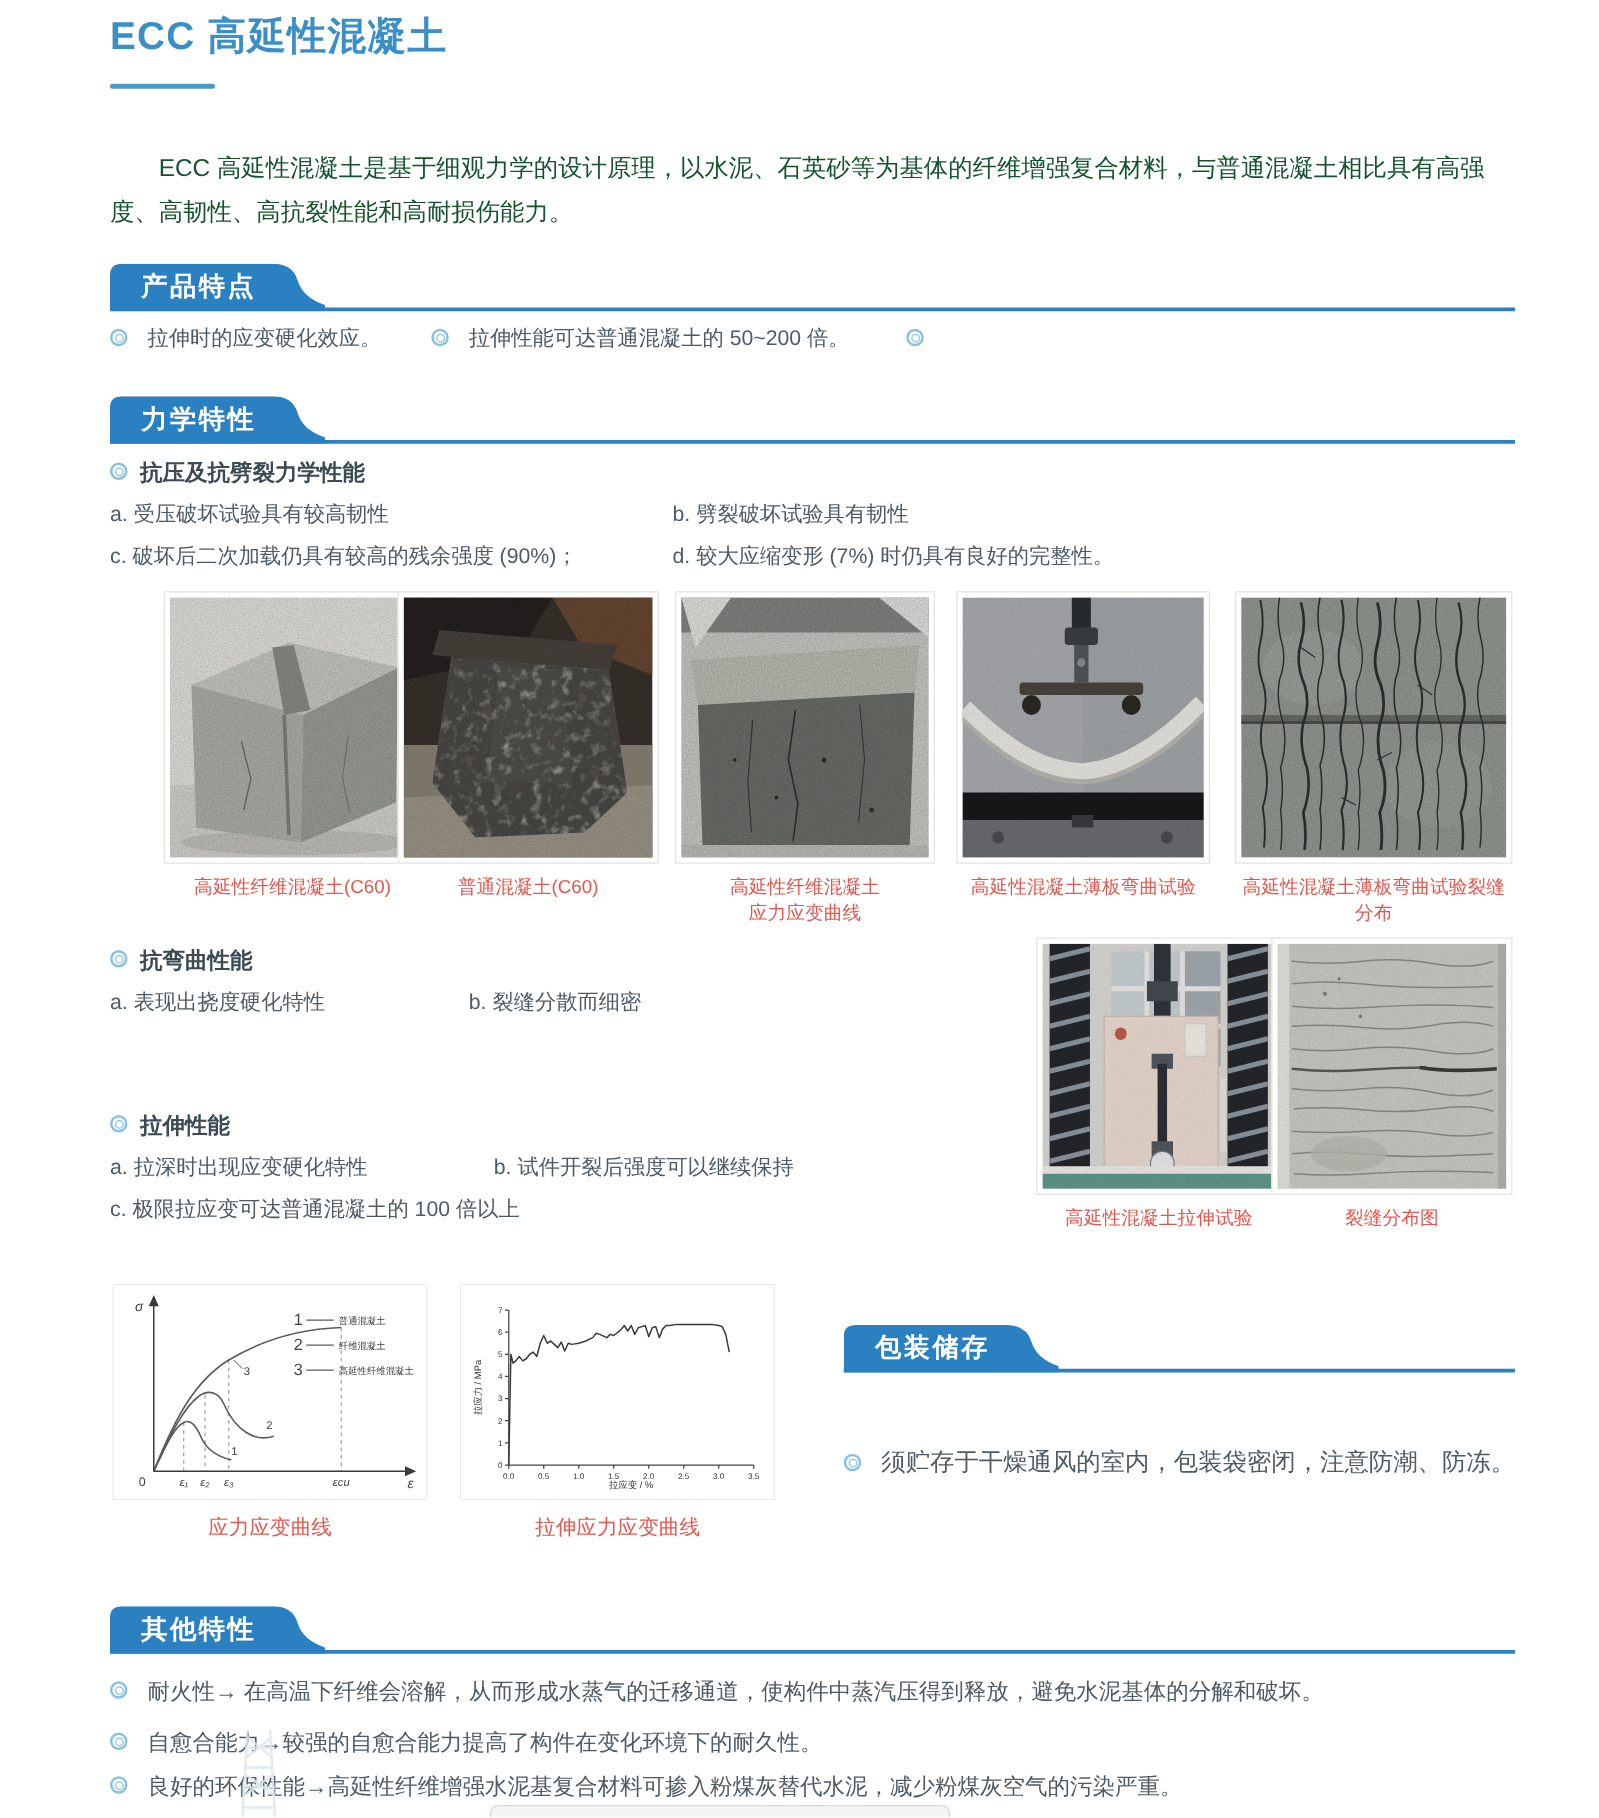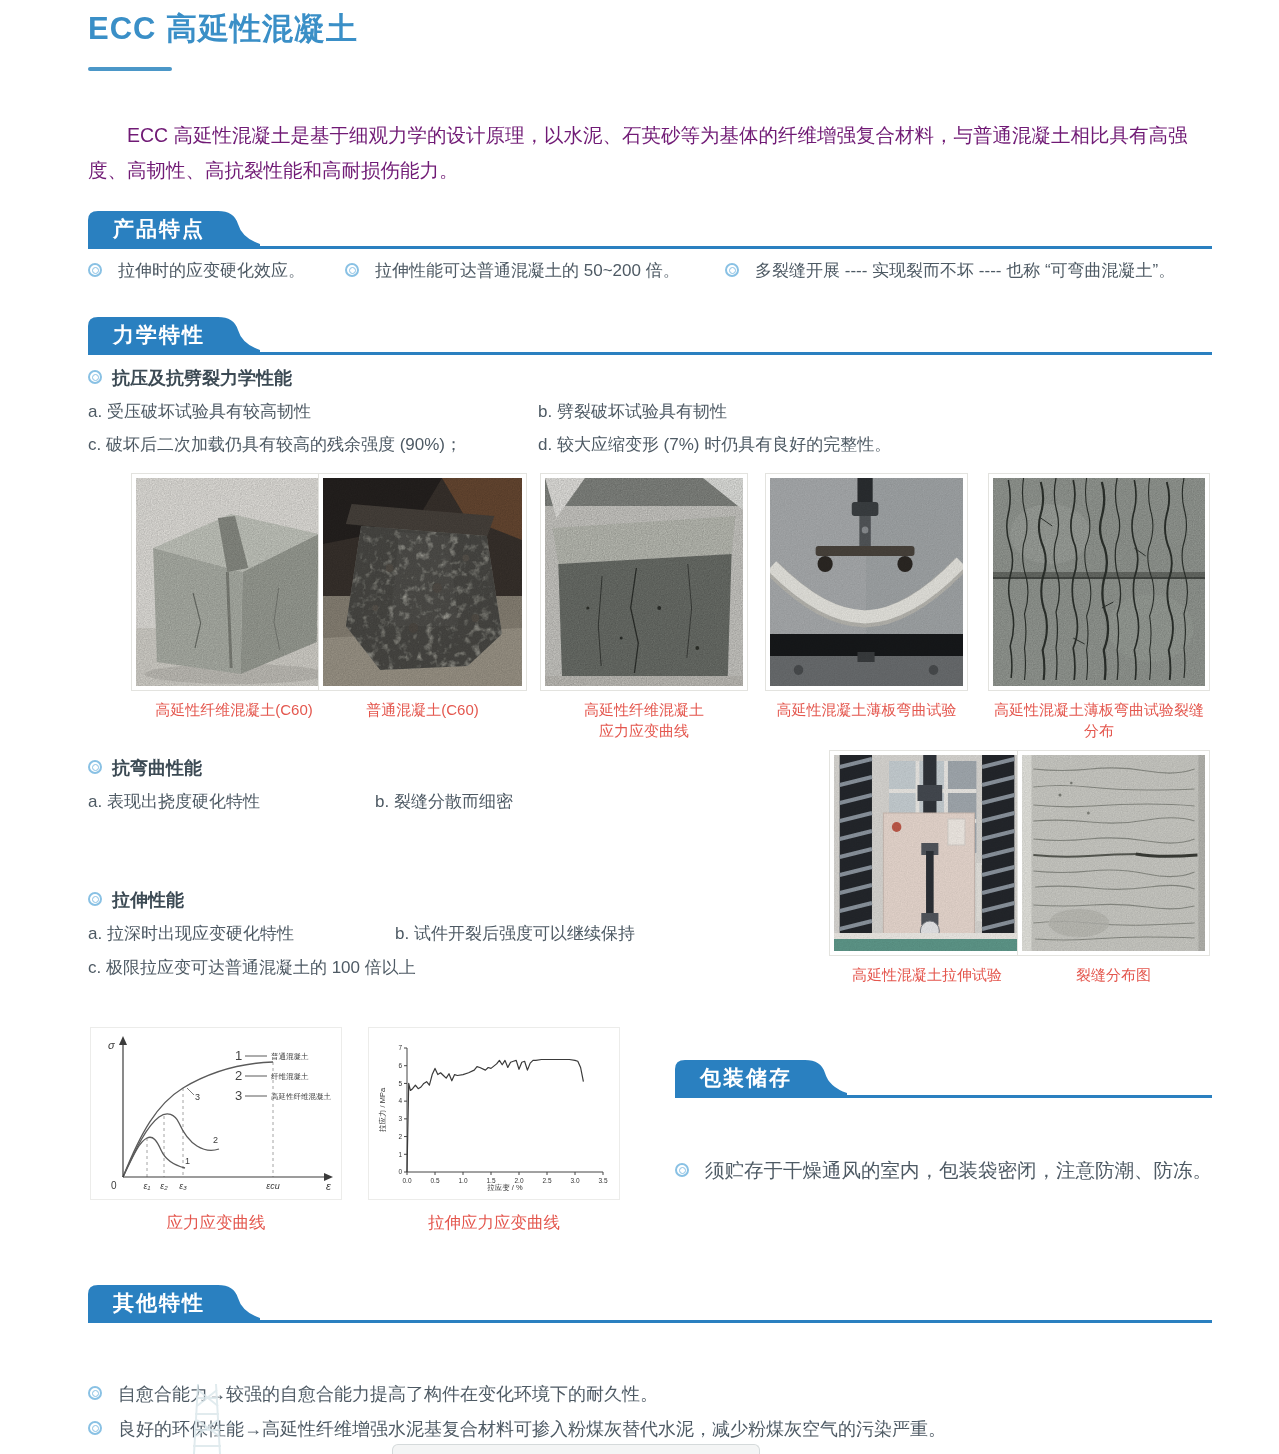--- a/index.html
+++ b/index.html
@@ -1,20 +1,20 @@
 <!DOCTYPE html>
 <html><head>
 <meta charset="utf-8">
 <style>
   html,body{margin:0;padding:0;background:#ffffff;}
   body{font-family:"Liberation Sans","DejaVu Sans",sans-serif;color:#4e5a64;}
   .page{position:relative;width:1279px;height:1454px;margin:0 auto;background:#fff;overflow:hidden;}
   .page-title{position:absolute;left:88px;top:8px;font-size:31px;font-weight:bold;color:#3a8fc7;letter-spacing:1px;}
   .title-underline{position:absolute;left:88px;top:67px;width:84px;height:4px;background:#4b97c8;border-radius:2px;}
-  .intro{position:absolute;left:88px;top:118px;width:1126px;font-size:19.5px;line-height:35px;color:#701a75;text-indent:2em;}
+  .intro{position:absolute;left:88px;top:118px;width:1126px;font-size:19.5px;line-height:35px;color:#14532d;text-indent:2em;}
   .tab{position:absolute;width:172px;height:38px;}
   .tab svg{position:absolute;left:0;top:0;}
   .tab .tab-label{position:absolute;left:0;right:30px;top:0;bottom:2px;display:flex;align-items:center;justify-content:center;color:#fff;font-weight:bold;font-size:21px;letter-spacing:2px;}
   .rule{position:absolute;height:3px;background:#2a80c0;}
   .bullet{position:absolute;display:flex;gap:16px;align-items:flex-start;font-size:17px;color:#4e5a64;line-height:24px;}
   .bullet.big{font-size:19.5px;line-height:27px;}
   .bullet.mid{font-size:18px;line-height:26px;}
   .ring{display:inline-block;flex:none;width:14px;height:14px;border:2px solid #89c1e4;border-radius:50%;box-sizing:border-box;position:relative;margin-top:4px;}
   .ring::after{content:"";position:absolute;inset:1.5px;border:1.5px solid #89c1e4;border-radius:50%;}
   .sub{position:absolute;display:flex;gap:10px;align-items:flex-start;font-size:18px;font-weight:bold;color:#3c4a54;line-height:25px;}
@@ -64,21 +64,20 @@
   <div class="bullet" style="left:88px;top:259px;width:250px;">
     <span class="ring"></span>
     <span>拉伸时的应变硬化效应。</span>
   </div>
   <div class="bullet" style="left:345px;top:259px;width:370px;">
     <span class="ring"></span>
     <span>拉伸性能可达普通混凝土的 50~200 倍。</span>
   </div>
   <div class="bullet" style="left:725px;top:259px;width:490px;">
     <span class="ring"></span>
-    <span>多裂缝开展 ---- 实现裂而不坏 ---- 也称 “可弯曲混凝土”。</span>
   </div>
 
   <div class="tab" style="left:88px;top:317px;">
     <svg width="172" height="38" viewBox="0 0 172 38">
         <path d="M0 9 Q0 0 10 0 L130 0 Q146 0 150 13 Q154 27 172 33 L172 38 L0 38 Z" fill="#2a80c0"></path>
       </svg>
     <span class="tab-label">力学特性</span>
   </div>
   <div class="rule" style="left:88px;top:352px;width:1124px;"></div>
 
@@ -431,20 +430,24 @@
     <span>须贮存于干燥通风的室内，包装袋密闭，注意防潮、防冻。</span>
   </div>
 
   <div class="tab" style="left:88px;top:1285px;">
     <svg width="172" height="38" viewBox="0 0 172 38">
         <path d="M0 9 Q0 0 10 0 L130 0 Q146 0 150 13 Q154 27 172 33 L172 38 L0 38 Z" fill="#2a80c0"></path>
       </svg>
     <span class="tab-label">其他特性</span>
   </div>
   <div class="rule" style="left:88px;top:1320px;width:1124px;"></div>
+  <div class="bullet mid" style="left:88px;top:1340px;width:1124px;">
+    <span class="ring" style="margin-top:5px;"></span>
+    <span>耐火性→ 在高温下纤维会溶解，从而形成水蒸气的迁移通道，使构件中蒸汽压得到释放，避免水泥基体的分解和破坏。</span>
+  </div>
   <div class="bullet mid" style="left:88px;top:1381px;width:1124px;">
     <span class="ring" style="margin-top:5px;"></span>
     <span>自愈合能力→较强的自愈合能力提高了构件在变化环境下的耐久性。</span>
   </div>
   <div class="bullet mid" style="left:88px;top:1416px;width:1124px;">
     <span class="ring" style="margin-top:5px;"></span>
     <span>良好的环保性能→高延性纤维增强水泥基复合材料可掺入粉煤灰替代水泥，减少粉煤灰空气的污染严重。</span>
   </div>
 
   <svg class="wm" style="left:150px;top:1384px;" width="110" height="70" viewBox="0 0 110 70">

